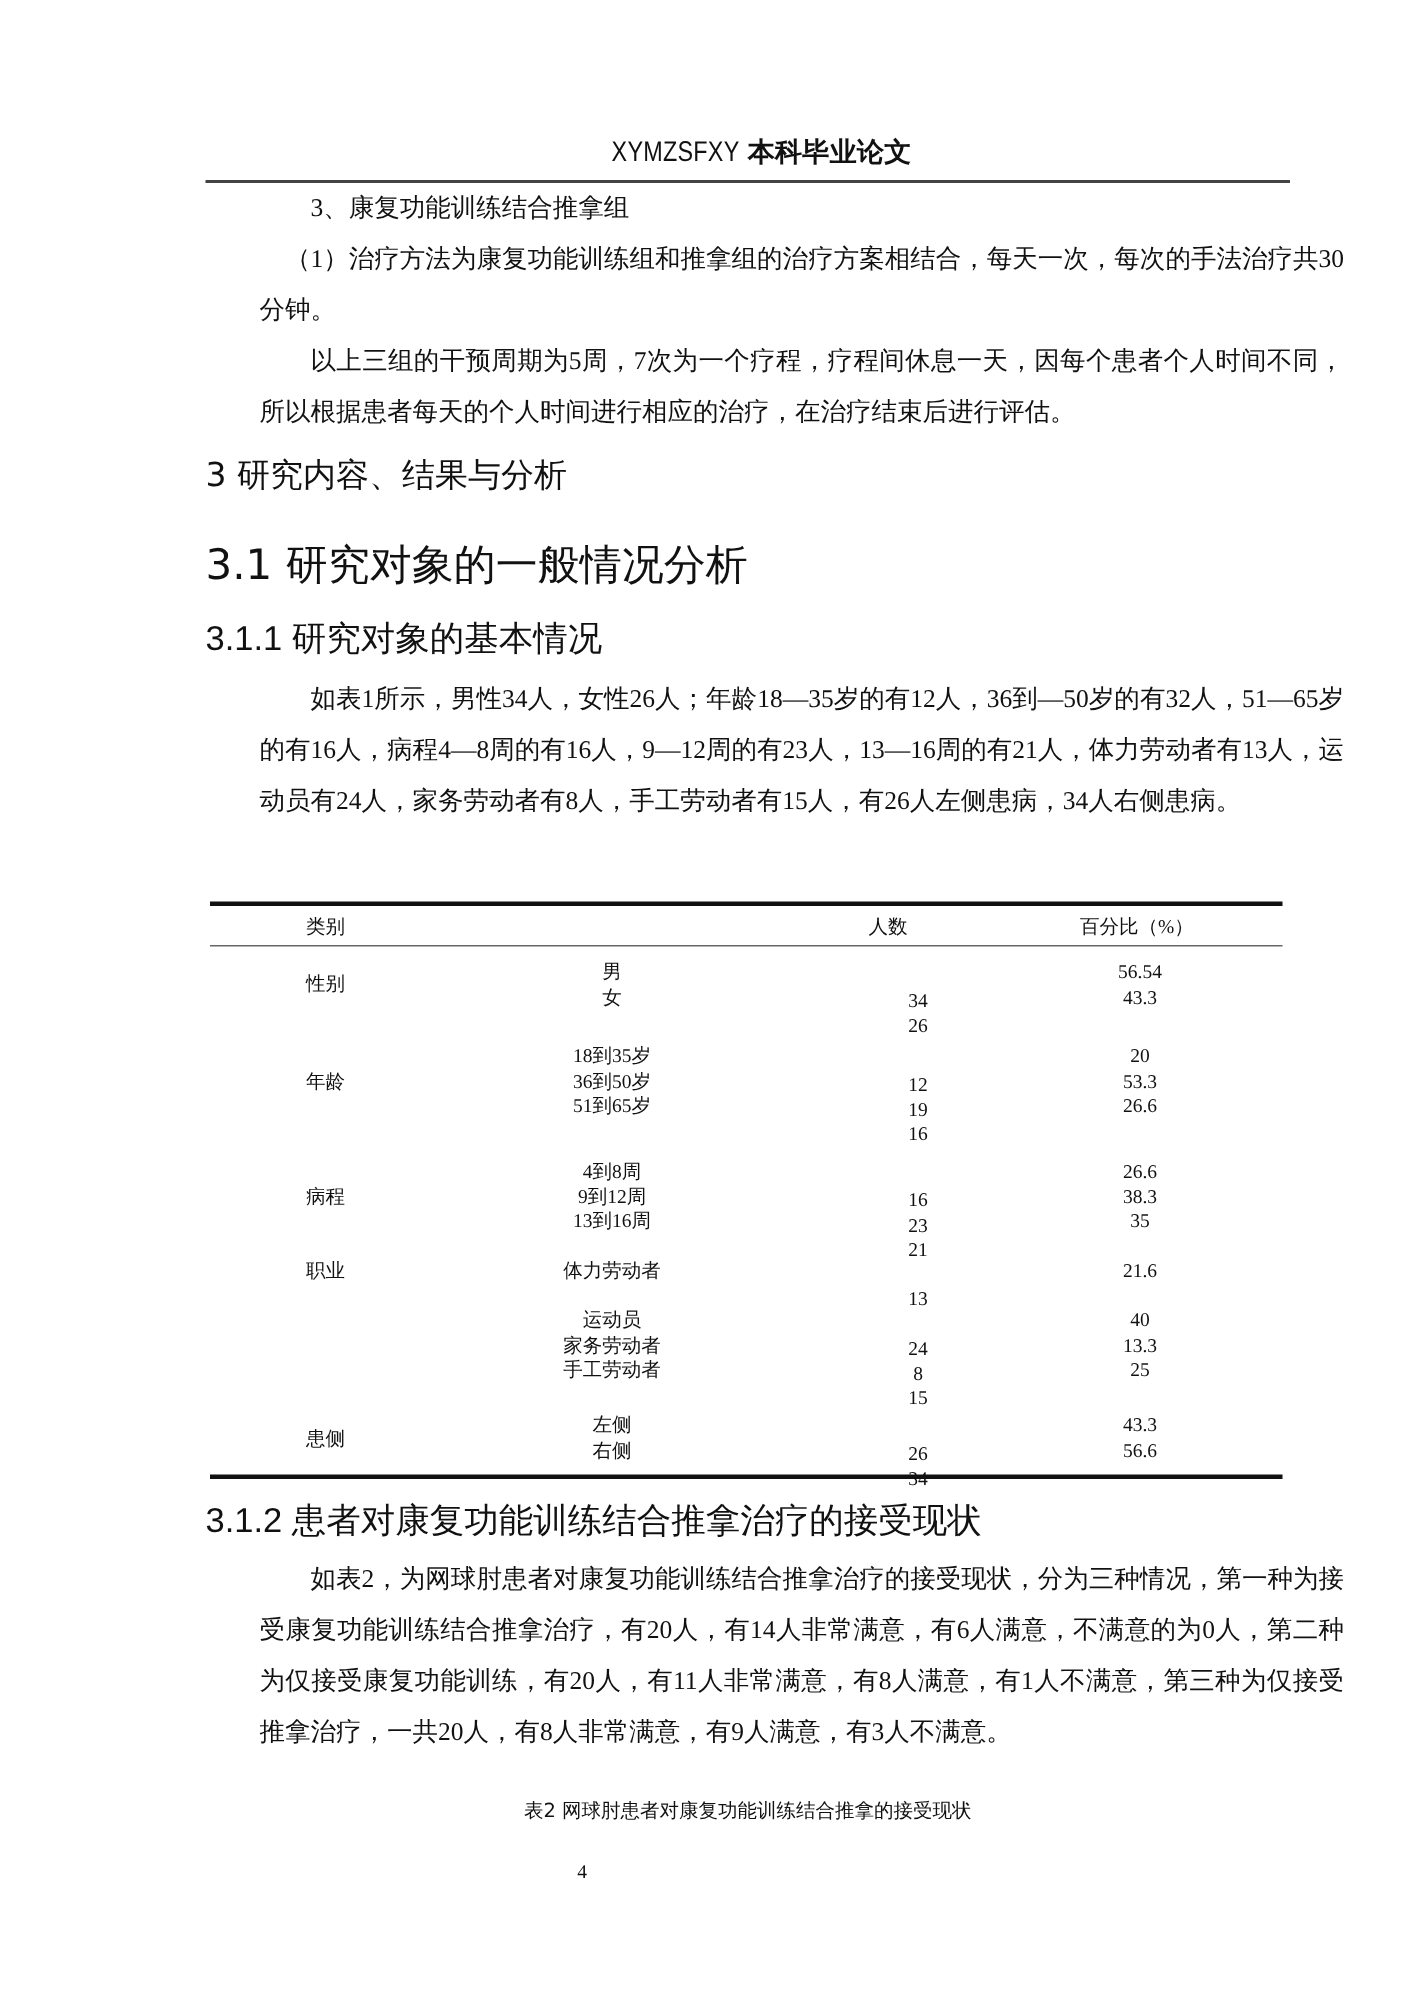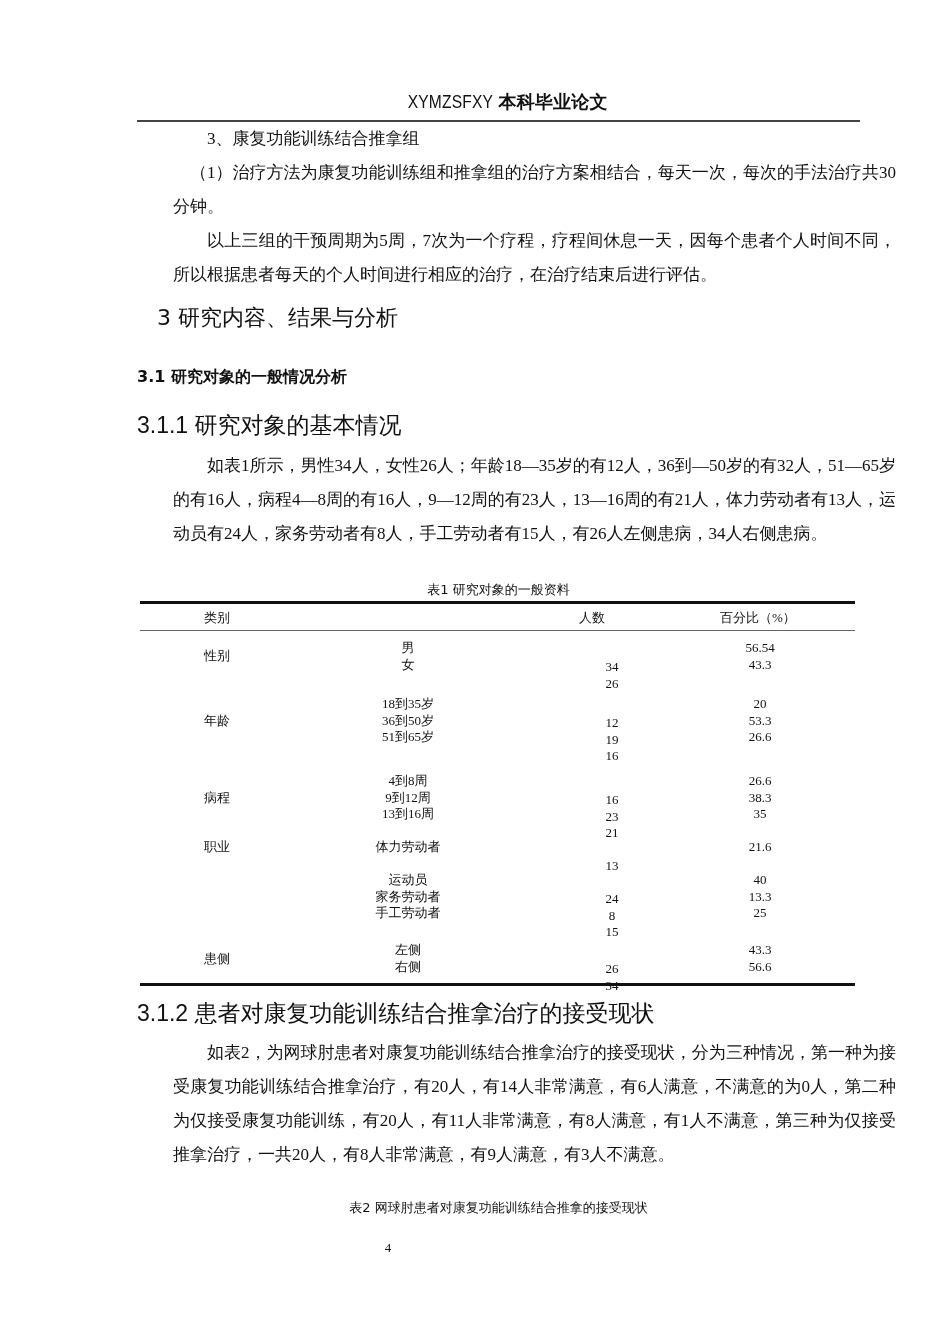--- a/index.html
+++ b/index.html
@@ -11,21 +11,21 @@
                     font-size: 20px; line-height: 28px; letter-spacing: 0.2px; }
   .running-header .latin { font-family: "Liberation Sans Narrow", "Liberation Sans", sans-serif; font-size: 19px; transform: scaleX(0.82); display: inline-block; transform-origin: right center; }
   .running-header .cn { font-family: "DejaVu Sans", sans-serif; font-weight: bold; font-size: 18px; }
   .header-rule { position: absolute; left: 137px; top: 120px; width: 723px; height: 0; border-top: 2px solid #444; }
 
   .text-block { position: absolute; left: 137px; width: 723px; font-size: 17px; line-height: 34px; margin-left: 36px; }
   .para { margin: 0; text-align: justify; }
   .indent { text-indent: 34px; }
 
   .h1 { position: absolute; left: 137px; font-family: "DejaVu Sans", sans-serif; font-size: 22px; line-height: 30px; }
-  .h2 { position: absolute; left: 137px; font-family: "DejaVu Sans", sans-serif; font-size: 16px; line-height: 28px; font-weight: bold; }
+  .h2 { position: absolute; left: 137px; font-family: "DejaVu Sans", sans-serif; font-size: 28px; line-height: 28px; }
   .h3 { position: absolute; left: 137px; font-family: Liberation Sans, sans-serif; font-size: 23px; line-height: 28px; }
 
   .table-caption { position: absolute; left: 137px; width: 723px; text-align: center;
                    font-family: "DejaVu Sans", sans-serif; font-size: 13px; line-height: 20px; }
 
   .table { position: absolute; left: 140px; top: 601px; width: 715px; font-size: 13px; }
   .rule-thick { position: absolute; left: 0; width: 715px; border-top: 3px solid #111; }
   .rule-thin { position: absolute; left: 0; width: 715px; border-top: 1.5px solid #666; }
   .th { position: absolute; top: 8px; font-size: 13px; line-height: 18px; }
   .group { position: absolute; left: 0; width: 715px; }
@@ -48,29 +48,28 @@
     <span class="cn">本科毕业论文</span>
   </div>
   <div class="header-rule"></div>
 
   <div class="text-block" style="top:122px;">
     <p class="para" style="text-indent:34px;">3、康复功能训练结合推拿组</p>
     <p class="para" style="text-indent:17px;">（1）治疗方法为康复功能训练组和推拿组的治疗方案相结合，每天一次，每次的手法治疗共30分钟。</p>
     <p class="para indent">以上三组的干预周期为5周，7次为一个疗程，疗程间休息一天，因每个患者个人时间不同，所以根据患者每天的个人时间进行相应的治疗，在治疗结束后进行评估。</p>
   </div>
 
-  <div class="h1" style="top:303px;margin-left:20px;">3  研究内容、结果与分析</div>
+  <div class="h1" style="top:303px;">3  研究内容、结果与分析</div>
   <div class="h2" style="top:363px;">3.1  研究对象的一般情况分析</div>
   <div class="h3" style="top:411px;">3.1.1  研究对象的基本情况</div>
 
   <div class="text-block" style="top:449px;">
     <p class="para indent">如表1所示，男性34人，女性26人；年龄18—35岁的有12人，36到—50岁的有32人，51—65岁的有16人，病程4—8周的有16人，9—12周的有23人，13—16周的有21人，体力劳动者有13人，运动员有24人，家务劳动者有8人，手工劳动者有15人，有26人左侧患病，34人右侧患病。</p>
   </div>
 
-  <div class="table-caption" style="top:580px;">表1  研究对象的一般资料</div>
 
   <div class="table">
     <div class="rule-thick" style="top:0;"></div>
     <div class="th" style="left:64px;">类别</div>
     <div class="th" style="left:439px;">人数</div>
     <div class="th" style="left:580px;">百分比（%）</div>
     <div class="rule-thin" style="top:29px;"></div>
 
     <div class="group" style="top:39px;">
       <div class="cat" style="top:8px;">性别</div>

